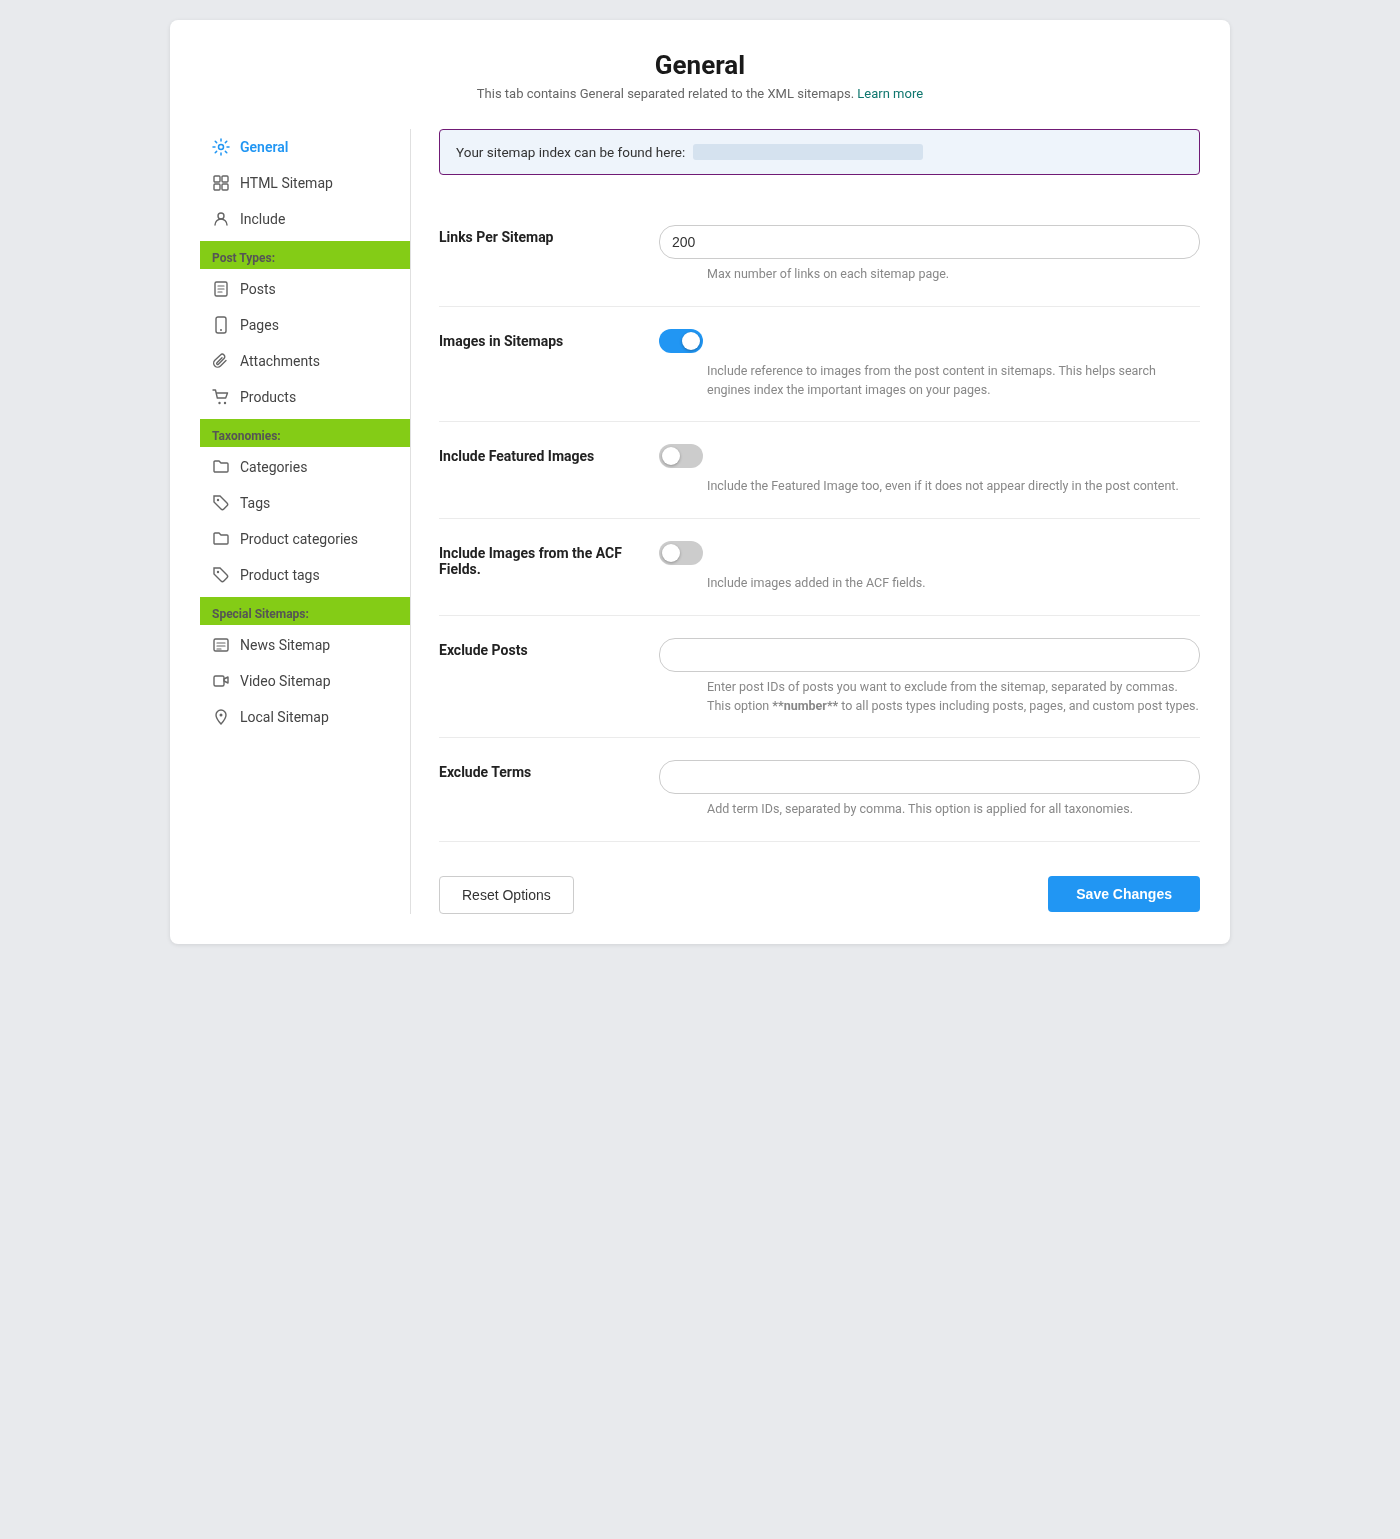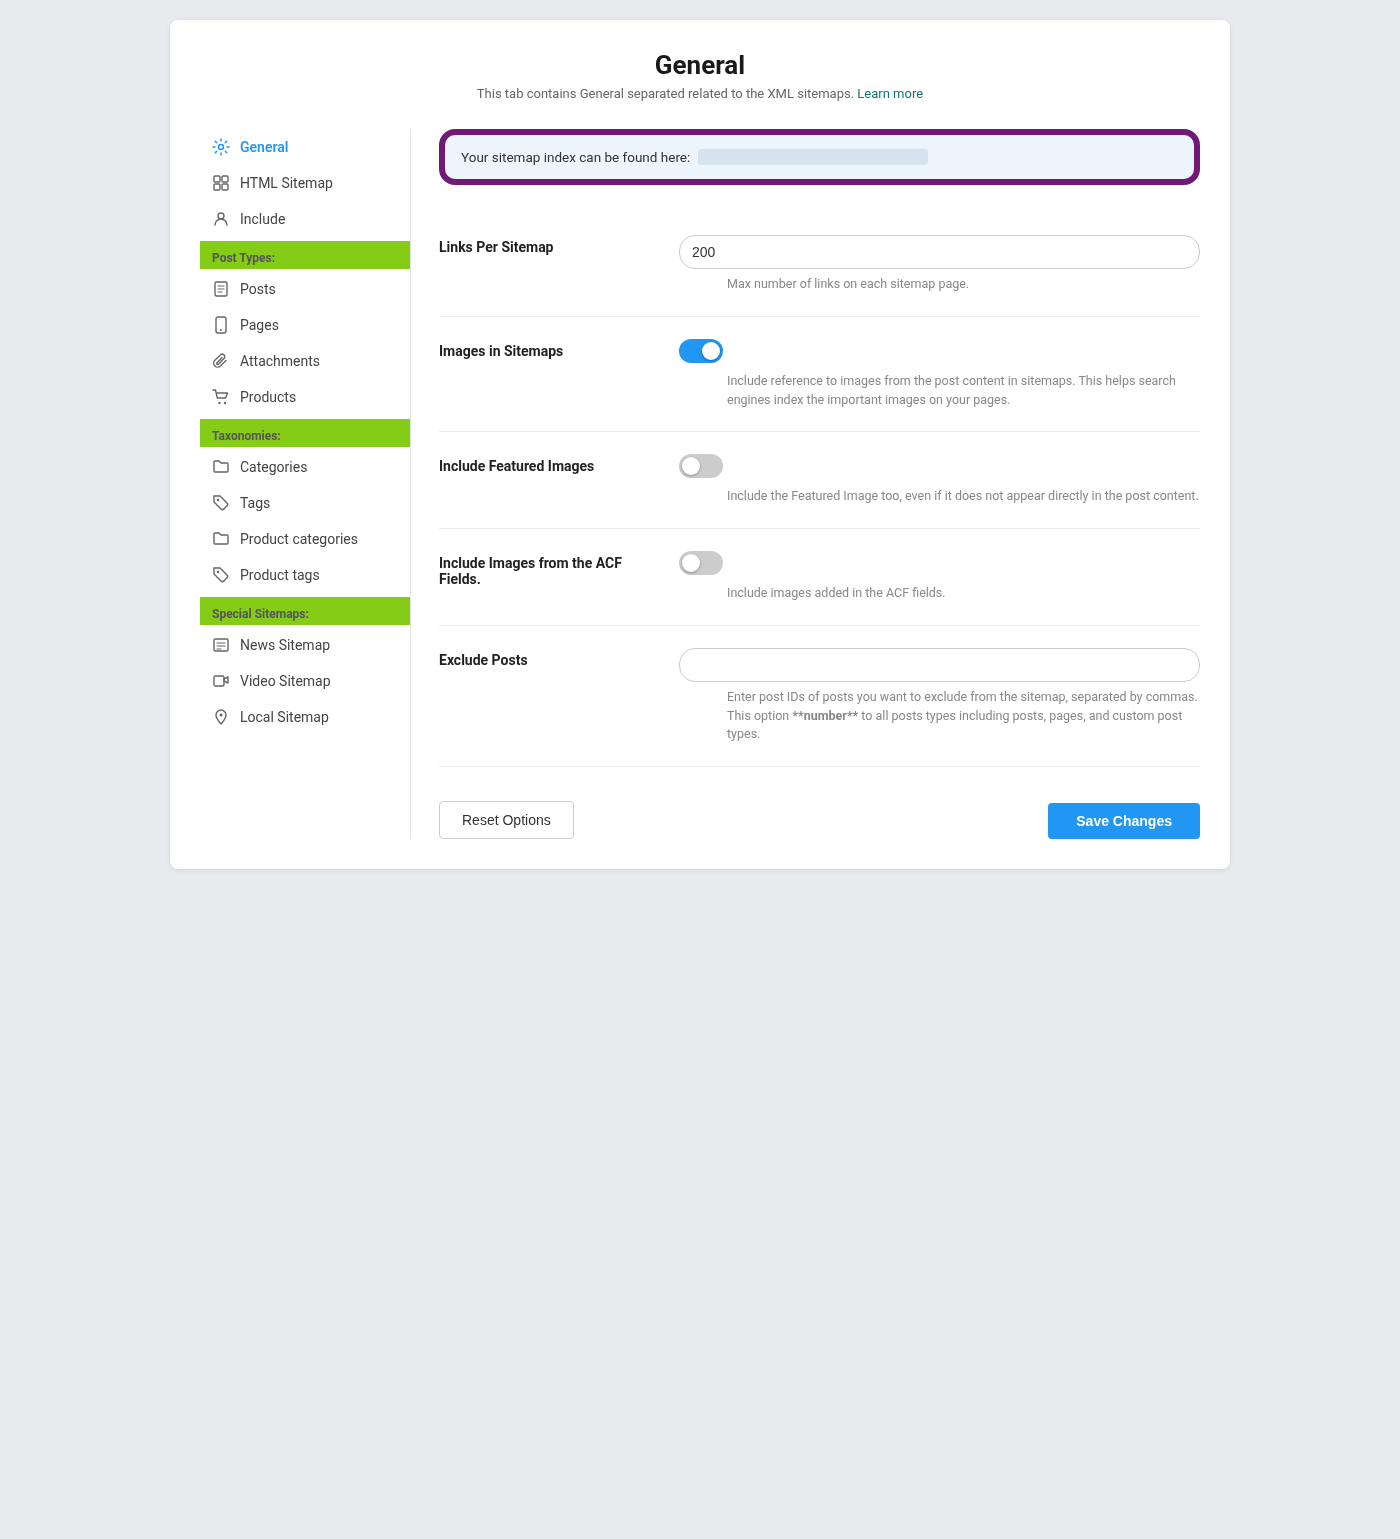--- a/index.html
+++ b/index.html
@@ -79,22 +79,22 @@
       margin: 4px 0 2px;
     }
     
     .main-content {
       flex: 1;
       padding-left: 28px;
       border-left: 1px solid #e0e0e0;
     }
     .sitemap-url-box {
       background: #eef4fb;
-      border: 6px solid #701a75;
-      border-radius: 16px;
+      border: 1px solid #701a75;
+      border-radius: 4px;
       padding: 14px 16px;
       margin-bottom: 28px;
       font-size: 13.5px;
       color: #333;
       display: flex;
       align-items: center;
       gap: 8px;
     }
     .sitemap-url-placeholder {
       display: inline-block;
@@ -102,21 +102,20 @@
       height: 16px;
       background: #c5d5e8;
       border-radius: 3px;
       opacity: 0.6;
     }
     .settings-row {
       display: flex;
       align-items: flex-start;
       padding: 22px 0;
       border-bottom: 1px solid #ebebeb;
-      gap: 20px;
     }
     .settings-row:last-of-type {
       border-bottom: none;
     }
     .row-label {
       width: 220px;
       flex-shrink: 0;
       font-weight: 700;
       font-size: 14px;
       color: #222;
@@ -170,21 +169,21 @@
       box-shadow: 0 1px 3px rgba(0,0,0,0.3);
       transition: left 0.2s;
     }
     .toggle-knob.on {
       left: 23px;
     }
     
     .footer-buttons {
       display: flex;
       justify-content: space-between;
-      align-items: flex-end;
+      align-items: flex-start;
       padding-top: 24px;
       margin-top: 10px;
     }
     .btn-reset {
       padding: 10px 22px;
       border: 1px solid #ccc;
       border-radius: 4px;
       background: #fff;
       font-size: 14px;
       color: #333;
@@ -422,20 +421,27 @@
       </div>
 
       <div class="settings-row">
         <div class="row-label">Exclude Posts</div>
         <div class="row-control">
           <input type="text" value="" style="">
           <div class="row-hint">Enter post IDs of posts you want to exclude from the sitemap, separated by commas. This option <strong>**number**</strong> to all posts types including posts, pages, and custom post types.</div>
         </div>
       </div>
 
+      <div class="settings-row">
+        <div class="row-label">Exclude Terms</div>
+        <div class="row-control">
+          <input type="text" value="" style="">
+          <div class="row-hint">Add term IDs, separated by comma. This option is applied for all taxonomies.</div>
+        </div>
+      </div>
 
       <div class="footer-buttons">
         <button class="btn-reset">Reset Options</button>
         <button class="btn-save">Save Changes</button>
       </div>
 
     </div>
   </div>
 </div>
 

